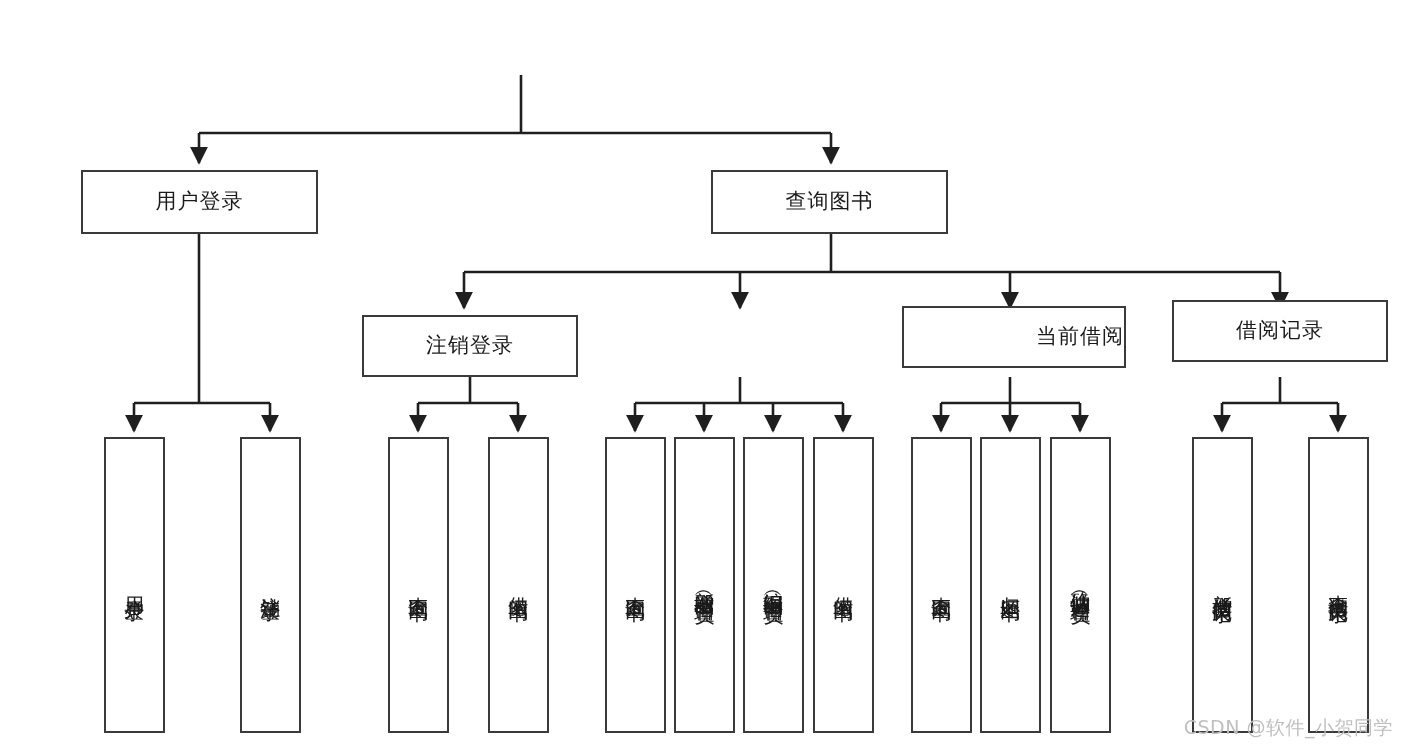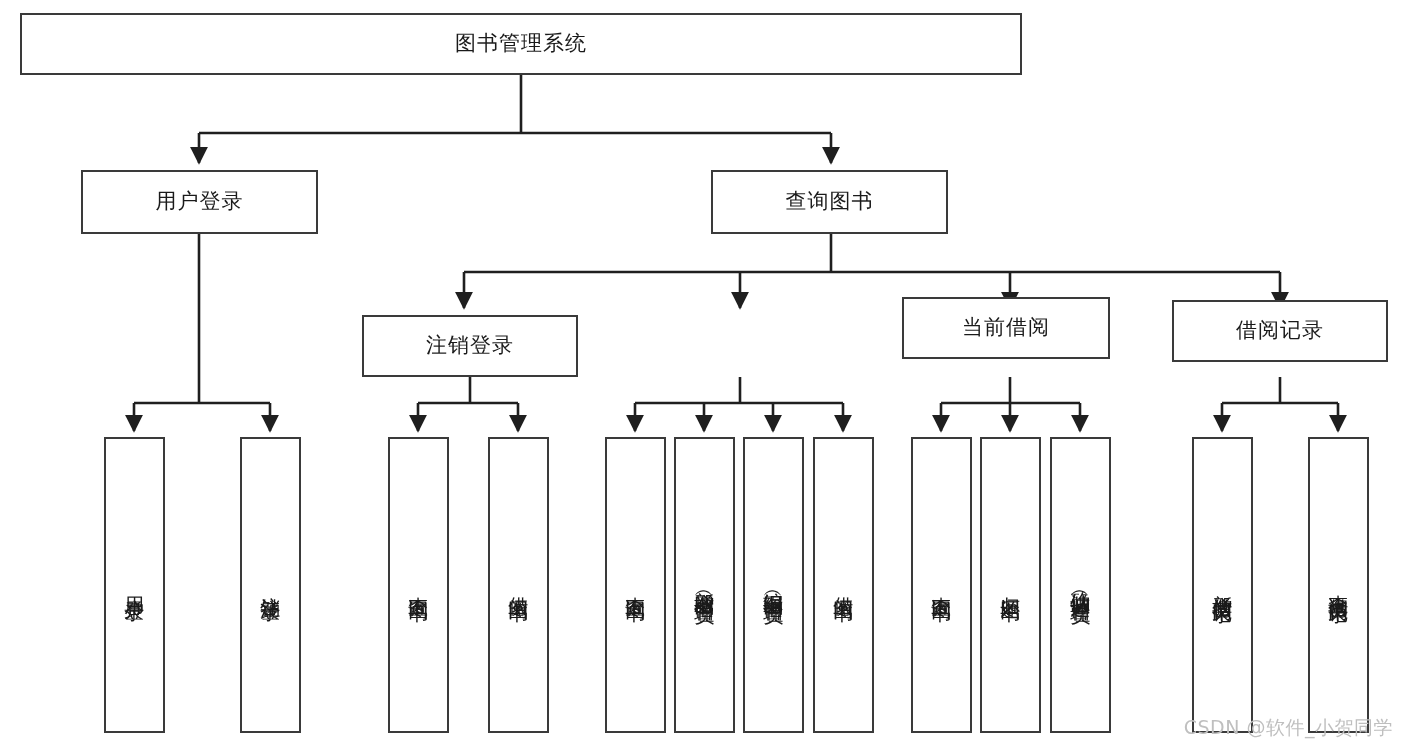--- a/index.html
+++ b/index.html
@@ -118,35 +118,32 @@
       <path d="M 1010 403 L 1010 431" marker-end="url(#arrow)"></path>
       <path d="M 1080 403 L 1080 431" marker-end="url(#arrow)"></path>
 
       <path d="M 1280 377 L 1280 403"></path>
       <path d="M 1222 403 L 1338 403"></path>
       <path d="M 1222 403 L 1222 431" marker-end="url(#arrow)"></path>
       <path d="M 1338 403 L 1338 431" marker-end="url(#arrow)"></path>
     </g>
   </svg>
 
-  <div class="node h-node" style="left:20px; top:13px; width:1002px; height:62px;">
-    <span class="node-label">图书管理系统</span>
-  </div>
 
   <div class="node h-node" style="left:81px; top:170px; width:237px; height:64px;">
     <span class="node-label">用户登录</span>
   </div>
   <div class="node h-node" style="left:711px; top:170px; width:237px; height:64px;">
     <span class="node-label">查询图书</span>
   </div>
 
   <div class="node h-node" style="left:362px; top:315px; width:216px; height:62px;">
     <span class="node-label">注销登录</span>
   </div>
-  <div class="node h-node" style="left:902px; top:297px; width:208px; height:62px;">
+  <div class="node h-node" style="left:902px; top:306px; width:224px; height:62px;justify-content:flex-end;">
     <span class="node-label">当前借阅</span>
   </div>
   <div class="node h-node" style="left:1172px; top:300px; width:216px; height:62px;">
     <span class="node-label">借阅记录</span>
   </div>
 
   <div class="node leaf-node" style="left:104px; top:437px; width:61px; height:296px;">
     <span class="vert-label">用户登录</span>
   </div>
   <div class="node leaf-node" style="left:240px; top:437px; width:61px; height:296px;">

